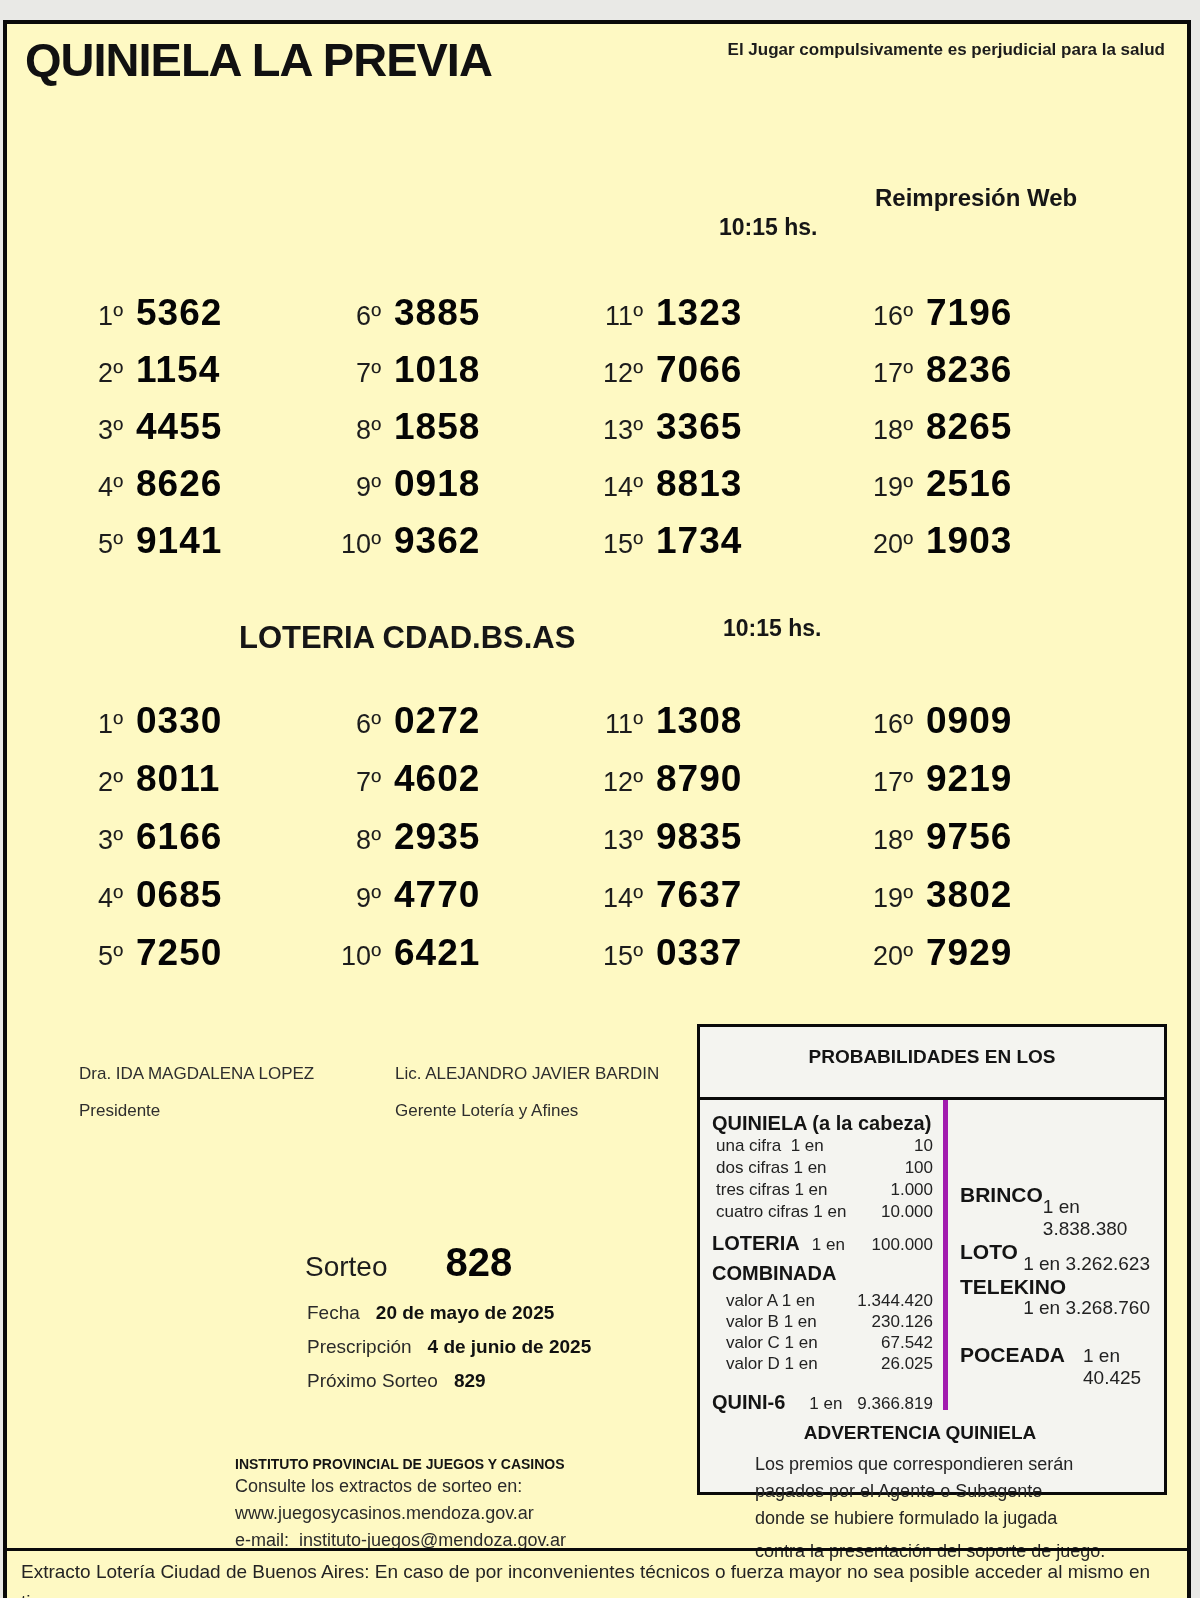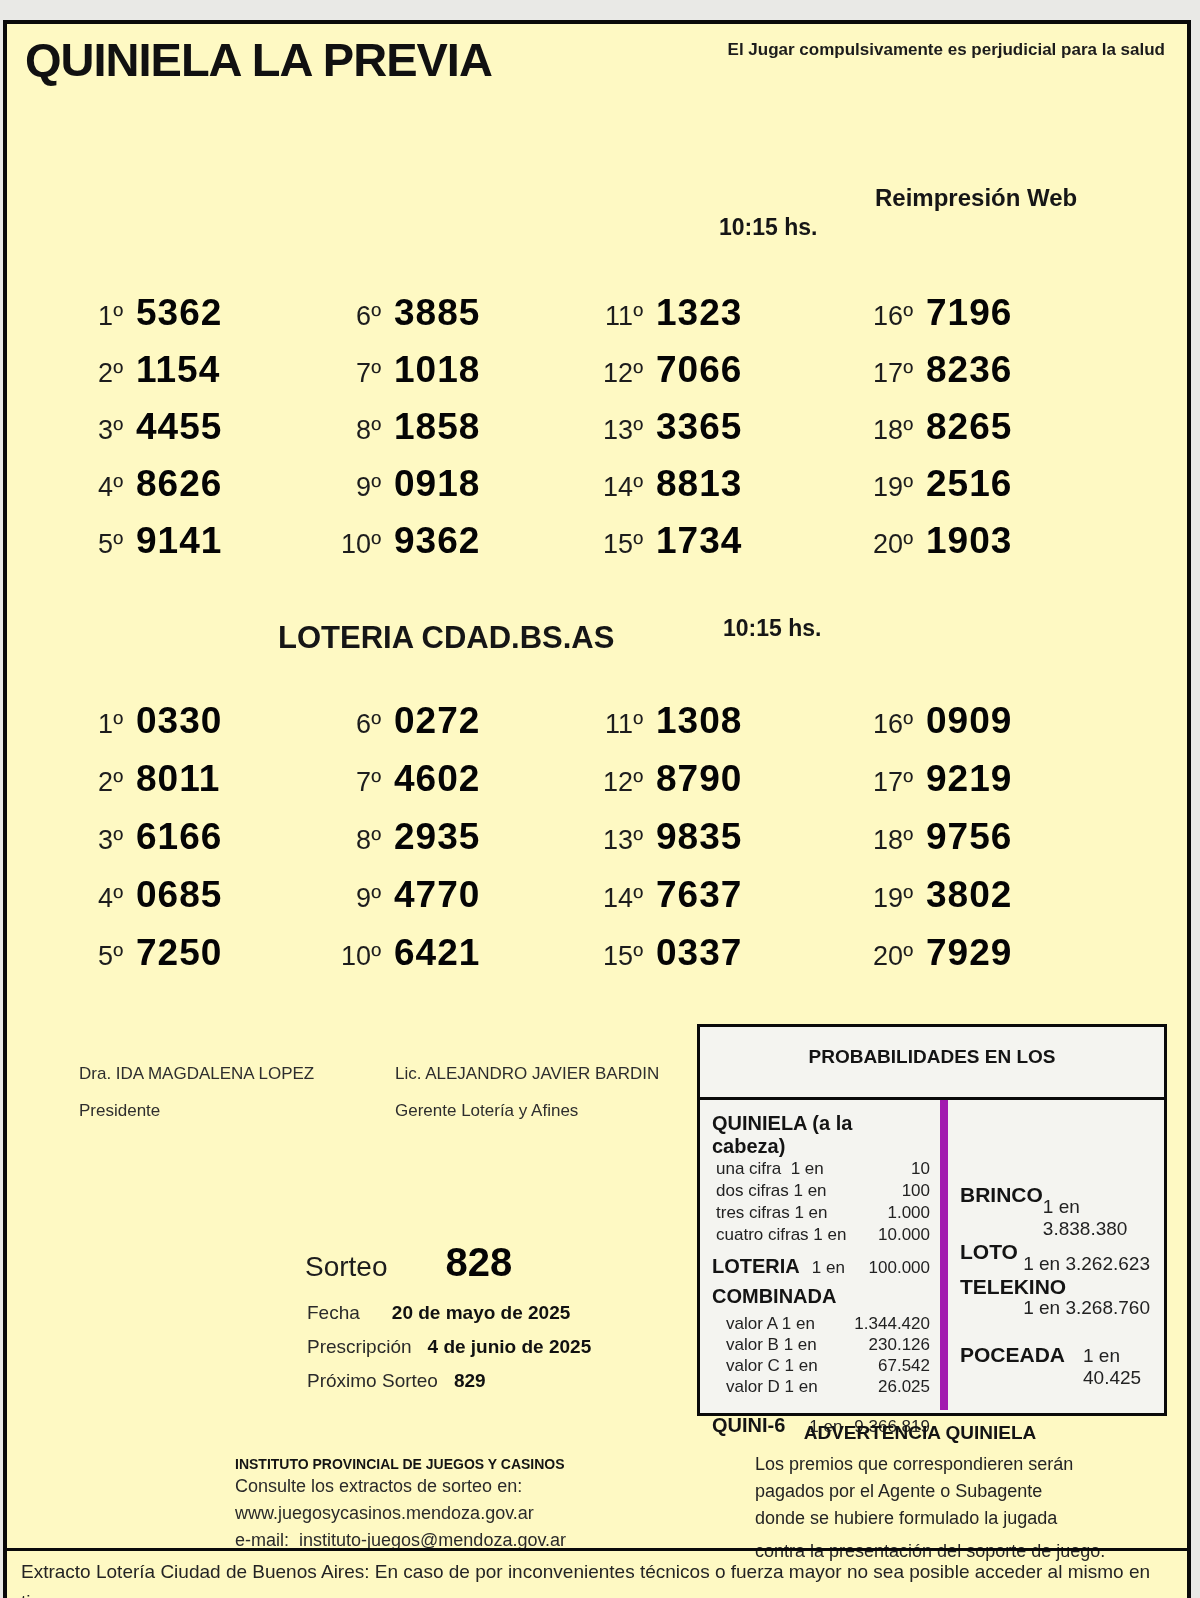--- a/index.html
+++ b/index.html
@@ -44,32 +44,32 @@
   
   .sorteo-row{left:298px;top:1216px;display:flex;align-items:baseline;}
   .sorteo-label{font-size:28px;color:#1d1d1d;}
   .sorteo-number{font-size:40px;font-weight:bold;margin-left:58px;color:#050505;}
   .drawinfo-row{left:300px;display:flex;align-items:baseline;font-size:19px;}
   .di-label{color:#2a2a2a;}
   .di-value{font-weight:bold;margin-left:16px;color:#111;}
 
   
   .prob-box{
-    left:690px;top:1000px;width:470px;height:392px;
+    left:690px;top:1000px;width:470px;height:471px;
     border:3px solid #0a0a0a;background:#f4f4f0;box-sizing:border-box;
   }
   .prob-title{
     text-align:center;font-size:19px;font-weight:bold;line-height:29px;
     padding-top:15px;height:73px;box-sizing:border-box;
     border-bottom:3px solid #0a0a0a;color:#141414;
   }
   .prob-body{display:flex;height:310px;}
   .prob-left{
     width:248px;flex:none;box-sizing:border-box;
-    border-right:8px solid #a21caf;
+    border-right:5px solid #a21caf;
     padding:12px 10px 0 12px;
   }
   .prob-right{flex:1;padding:0 14px 0 12px;}
   .sub-head{font-size:20px;font-weight:bold;color:#141414;}
   .odds-row{display:flex;justify-content:space-between;font-size:17px;line-height:22px;color:#222;}
   .odds-row .odds-label{white-space:pre;padding-left:4px;}
   .loteria-row,.quini-row{display:flex;align-items:baseline;font-size:17px;color:#222;}
   .loteria-row{margin-top:9px;}
   .bold-game{font-size:20px;font-weight:bold;color:#141414;}
   .mid{margin-left:12px;}
@@ -192,21 +192,21 @@
       <div class="result-cell">
         <span class="pos">19º</span>
         <span class="num">2516</span>
       </div>
       <div class="result-cell">
         <span class="pos">20º</span>
         <span class="num">1903</span>
       </div>
     </div>
 
-  <div class="abs draw-name" style="left:232px;top:596px;margin-left:39px;">LOTERIA CDAD.BS.AS</div>
+  <div class="abs draw-name" style="left:232px;top:596px;">LOTERIA CDAD.BS.AS</div>
   <div class="abs draw-time" style="left:716px;top:591px;">10:15 hs.</div>
   <div class="abs results-grid" style="top:676px;grid-template-rows:repeat(5,58px);">
       <div class="result-cell">
         <span class="pos">1º</span>
         <span class="num">0330</span>
       </div>
       <div class="result-cell">
         <span class="pos">2º</span>
         <span class="num">8011</span>
       </div>
@@ -290,21 +290,21 @@
   </div>
   <div class="abs" style="left:388px;top:1040px;">
     <div class="sig-name">Lic. ALEJANDRO JAVIER BARDIN</div>
     <div class="sig-role">Gerente Lotería y Afines</div>
   </div>
 
   <div class="abs sorteo-row">
     <span class="sorteo-label">Sorteo</span>
     <span class="sorteo-number">828</span>
   </div>
-  <div class="abs drawinfo-row" style="top:1278px;gap:16px;">
+  <div class="abs drawinfo-row" style="top:1278px;">
     <span class="di-label">Fecha</span>
     <span class="di-value">20 de mayo de 2025</span>
   </div>
   <div class="abs drawinfo-row" style="top:1312px;">
     <span class="di-label">Prescripción</span>
     <span class="di-value">4 de junio de 2025</span>
   </div>
   <div class="abs drawinfo-row" style="top:1346px;">
     <span class="di-label">Próximo Sorteo</span>
     <span class="di-value">829</span>

